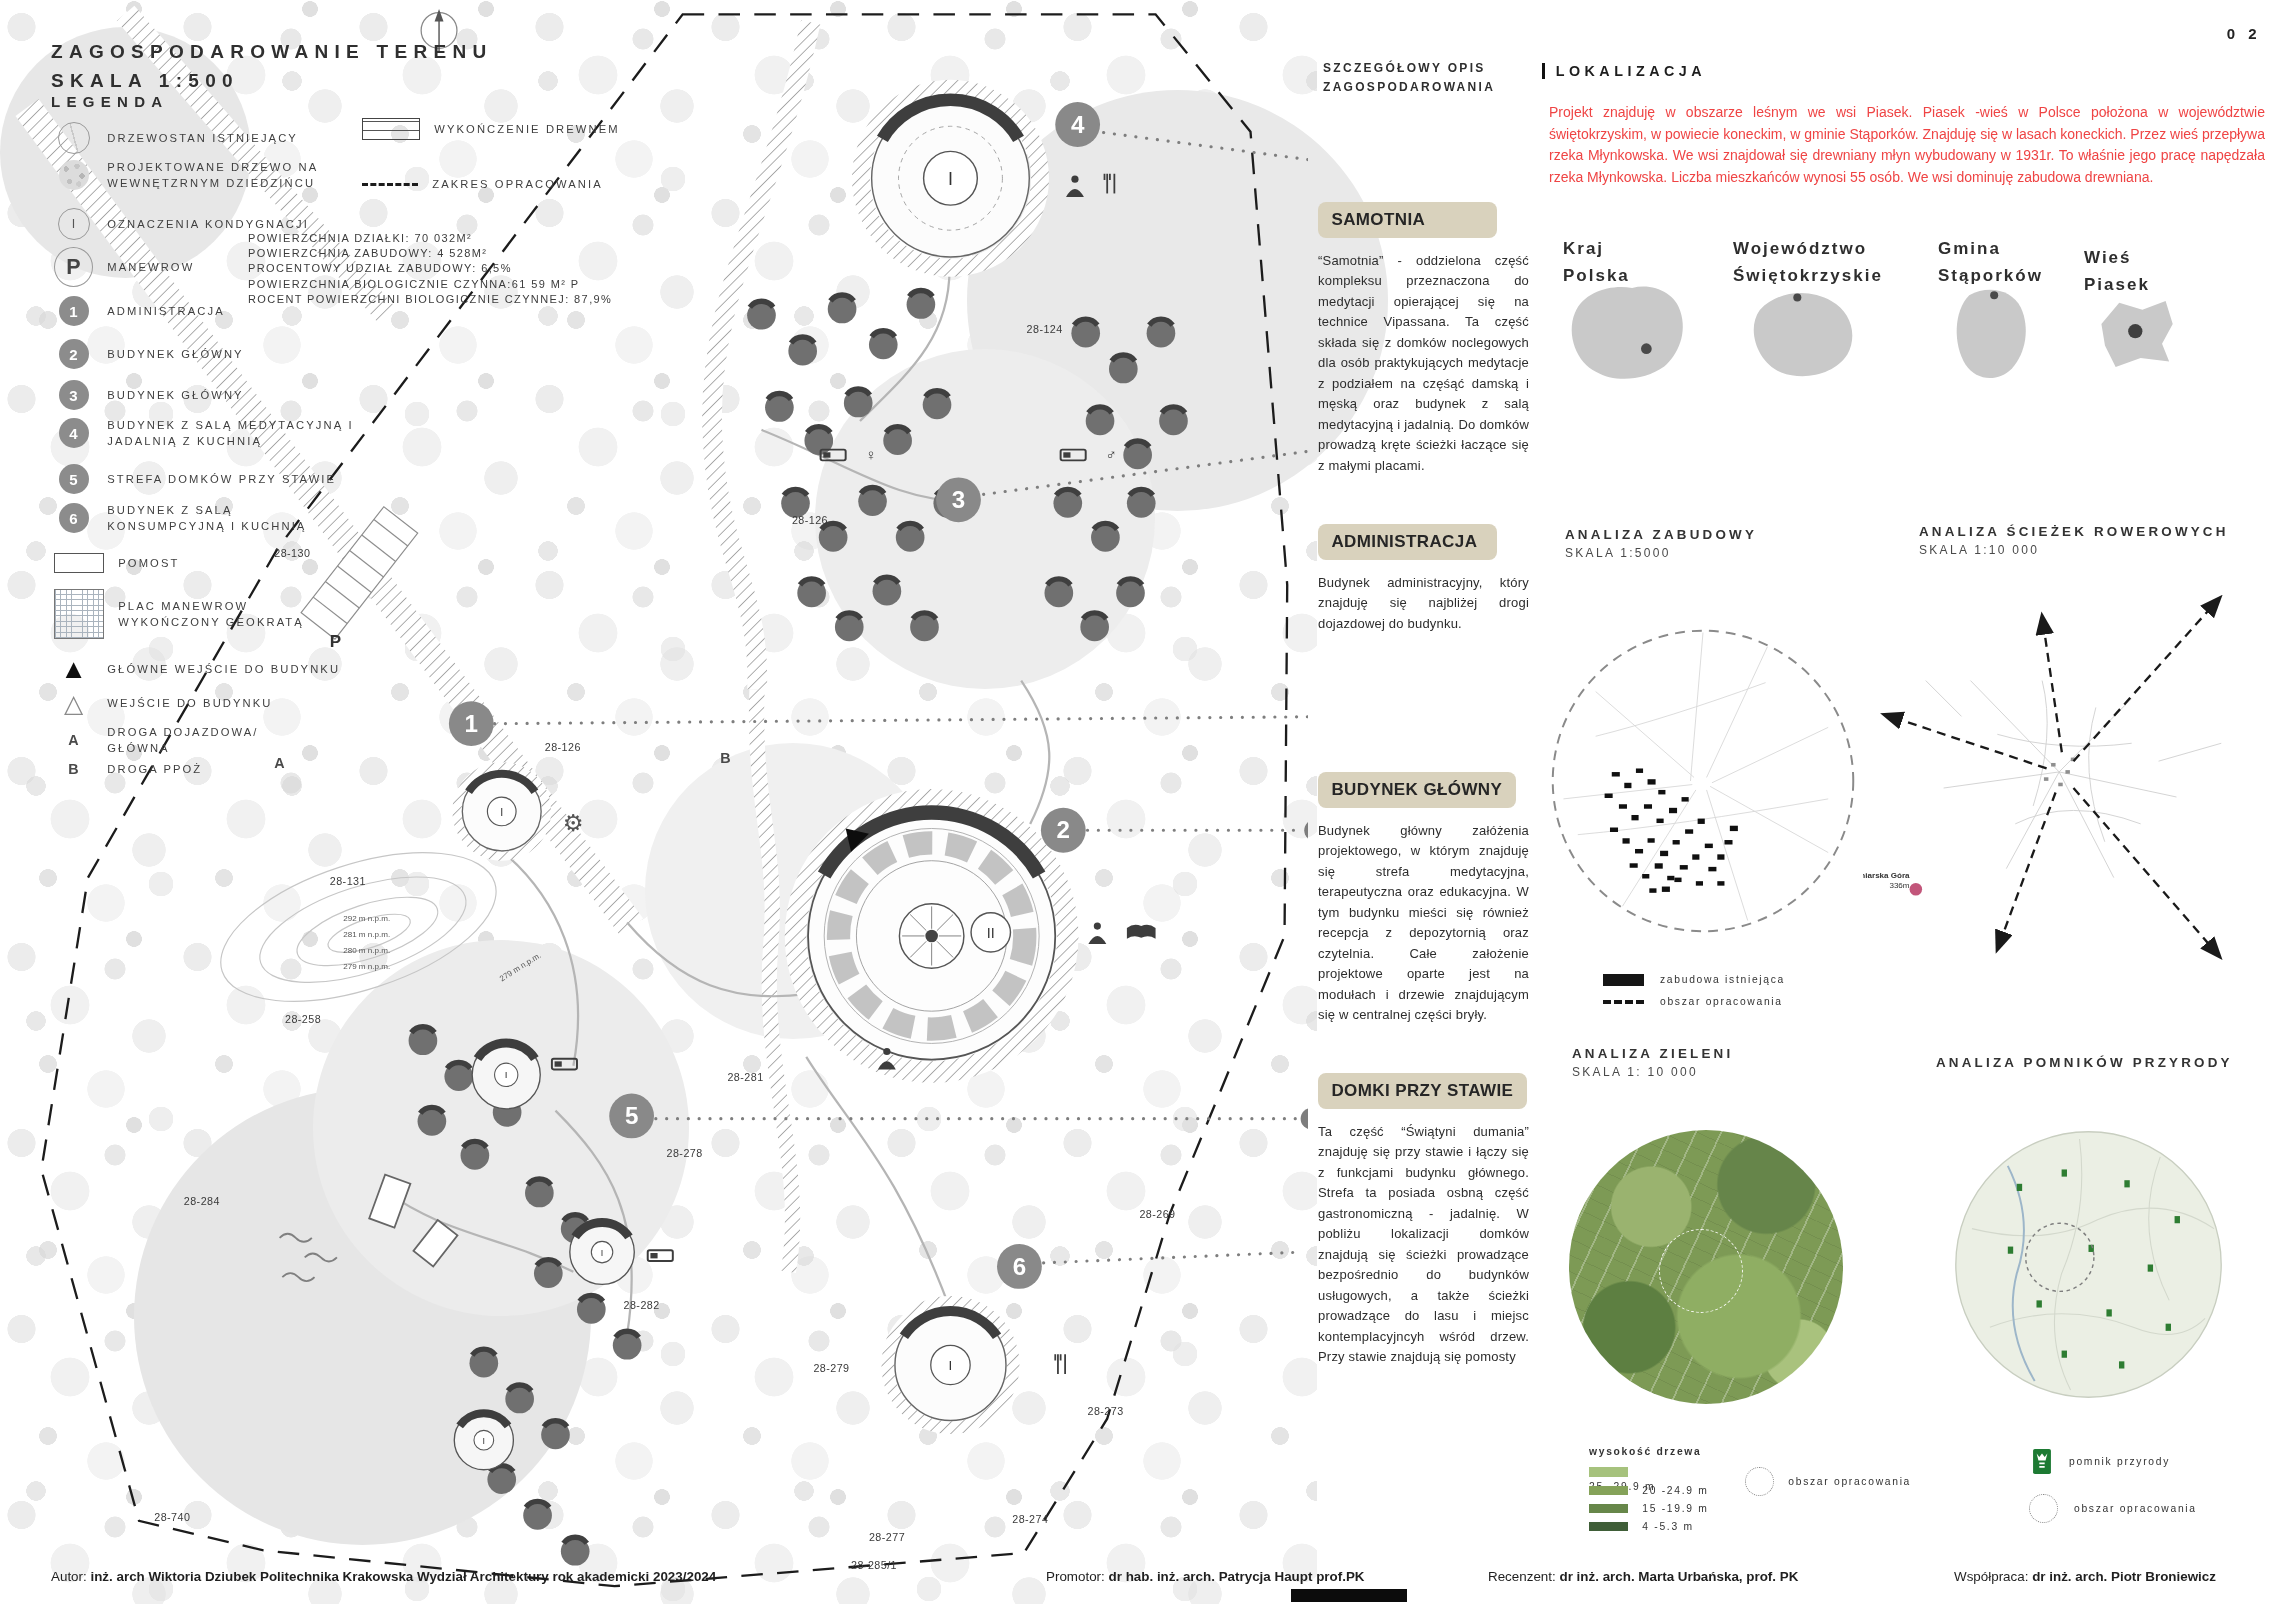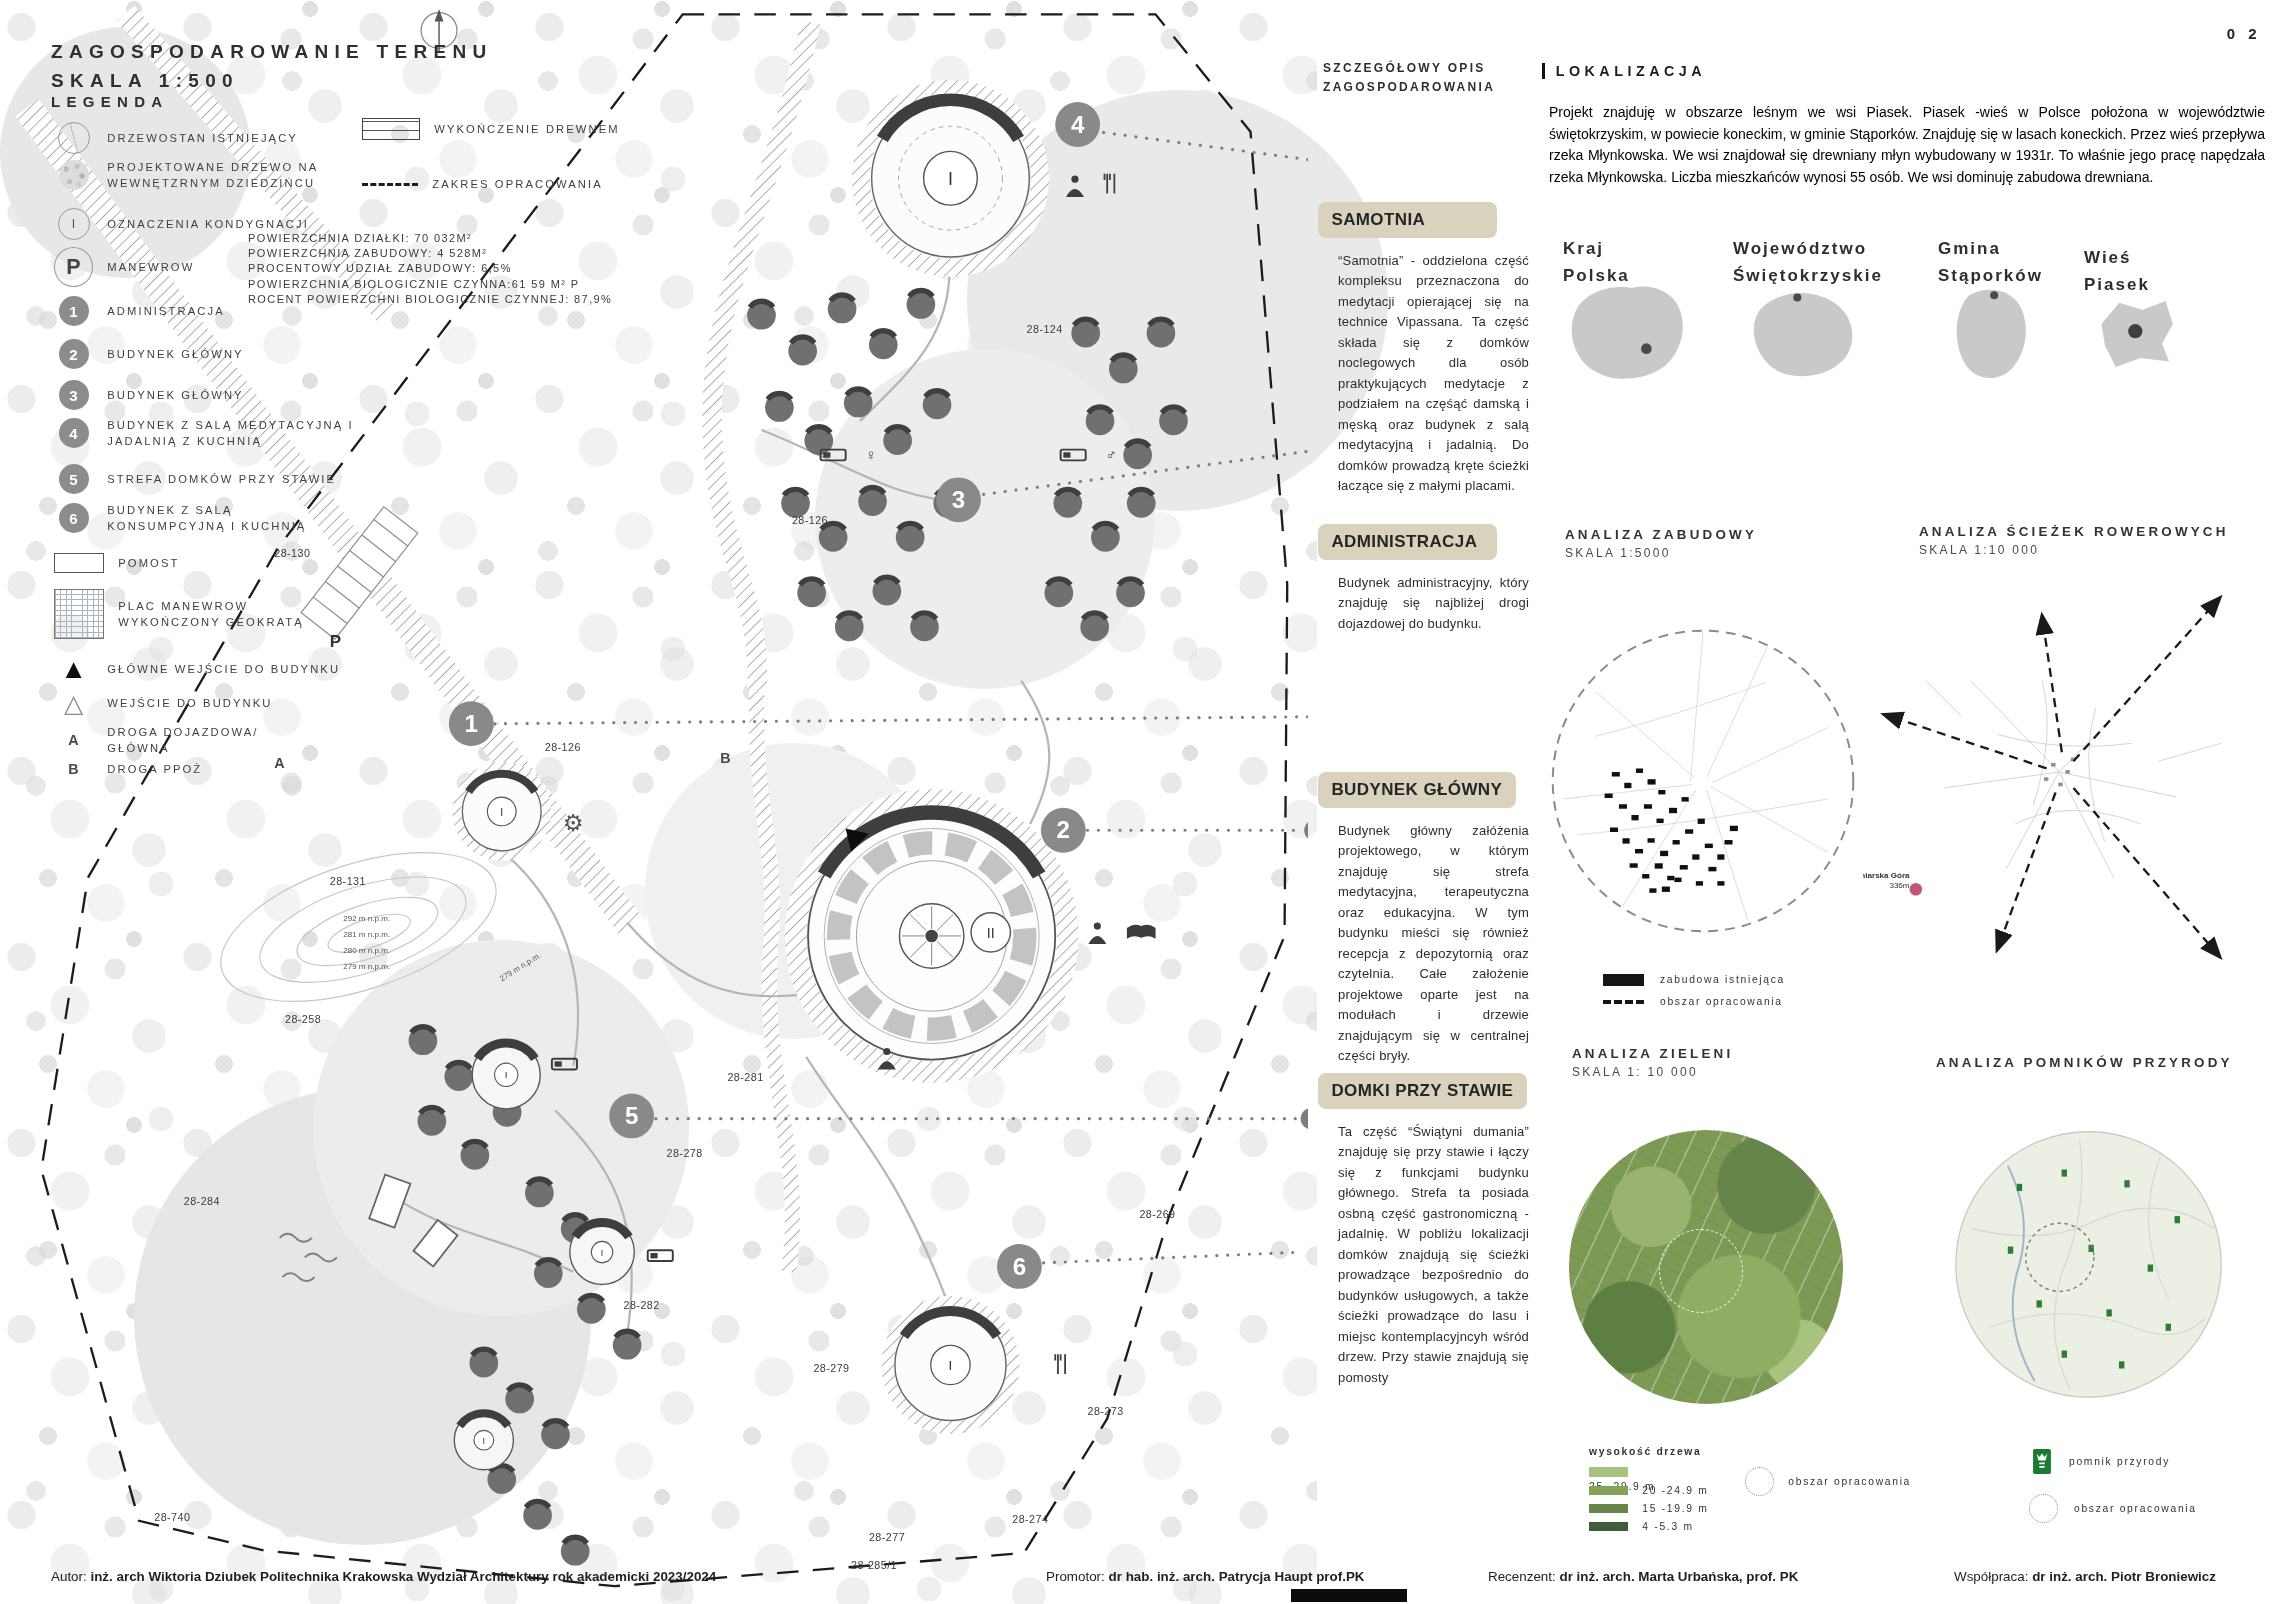--- a/index.html
+++ b/index.html
@@ -52,24 +52,24 @@
   .sym-dash{width:56px;border-top:3.6px dashed #1c1c1c;}
   .tri-f{font-size:27px;color:#0e0e0e;line-height:1;}
   .tri-o{font-size:25px;color:#8a8a8a;line-height:1;}
   .ab{font-size:14.3px;font-weight:bold;color:#4a4a4a;width:30px;text-align:center;}
   .stats{font-size:11px;letter-spacing:1.4px;color:#3c3c3c;line-height:1.38;white-space:nowrap;}
   
   .opis-h{font-weight:bold;font-size:12px;letter-spacing:2.3px;color:#2e2e2e;line-height:1.6;}
   .sect{width:211px;}
   .sect-head{background:#d9d2bd;border-radius:8px;padding:8px 13.4px;font-weight:bold;
       font-size:17px;color:#262626;letter-spacing:0.4px;display:inline-block;min-width:152px;}
-  .sect-body{margin-top:12.5px;font-size:13px;line-height:1.58;text-align:justify;color:#2d2d2d;letter-spacing:0.2px;margin-left:20px;}
+  .sect-body{margin-top:12.5px;font-size:13px;line-height:1.58;text-align:justify;color:#2d2d2d;letter-spacing:0.2px;}
   
   .lok-h{font-weight:bold;font-size:14.3px;letter-spacing:4.5px;color:#1e1e1e;border-left:3.6px solid #111;padding-left:10.7px;}
-  .lok-body{font-size:14px;line-height:1.55;text-align:justify;color:#000000;width:716px;}
+  .lok-body{font-size:14px;line-height:1.55;text-align:justify;color:#ef4444;width:716px;}
   .maplabel{font-weight:bold;font-size:17px;letter-spacing:2px;color:#2e2e2e;line-height:1.6;}
   .an-title{font-weight:bold;font-size:13.4px;letter-spacing:3.2px;color:#333;}
   .an-scale{font-size:12px;letter-spacing:2.3px;color:#4a4a4a;margin-top:3.6px;}
   .sm-leg{font-size:10.3px;letter-spacing:1.7px;color:#333;}
   .swatch{width:39px;height:9.9px;display:inline-block;}
   .dotcirc{width:27px;height:27px;border:1.4px dotted #888;border-radius:50%;}
   .greencirc{border-radius:50%;}
   #zielen-map{left:1569px;top:1130px;width:274px;height:274px;background:
       radial-gradient(circle 41px at 30% 28%, #9ab36f 96%, transparent),
       radial-gradient(circle 50px at 72% 20%, #66854a 96%, transparent),

